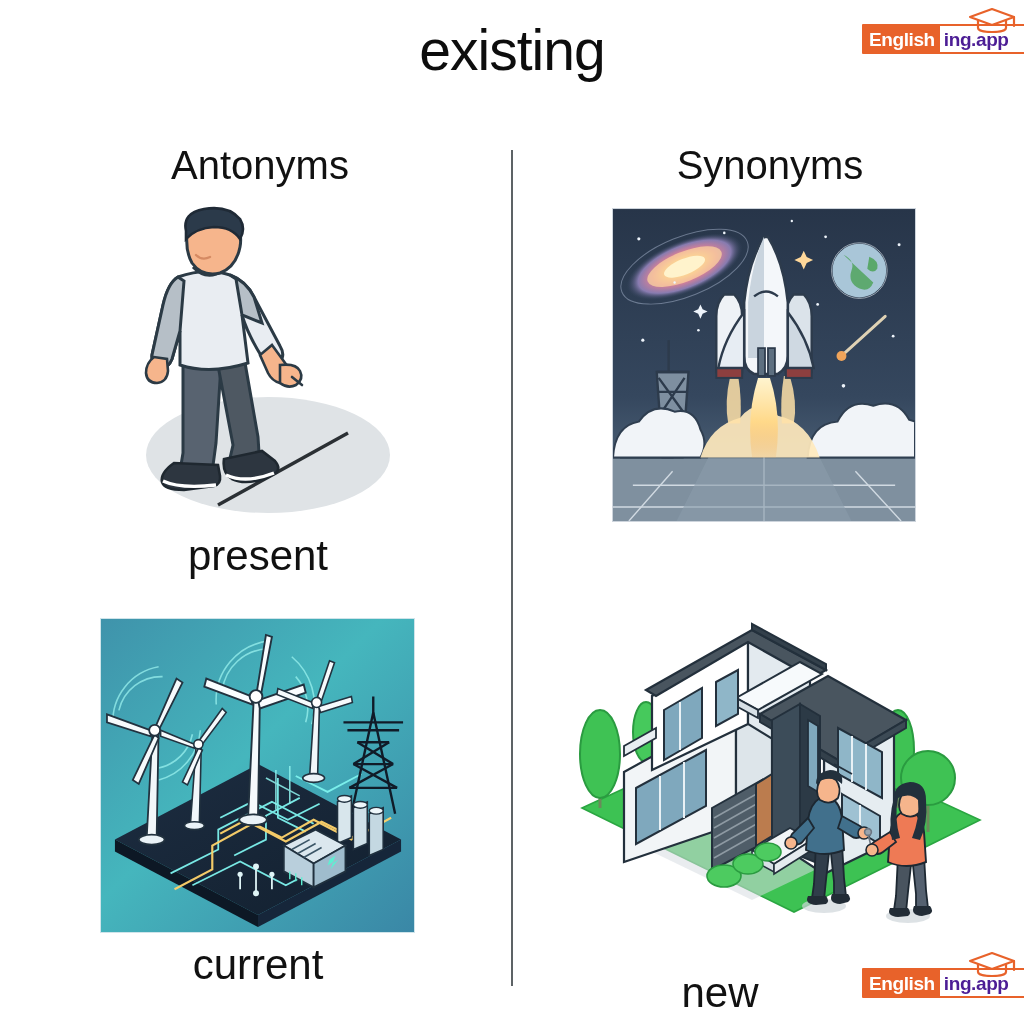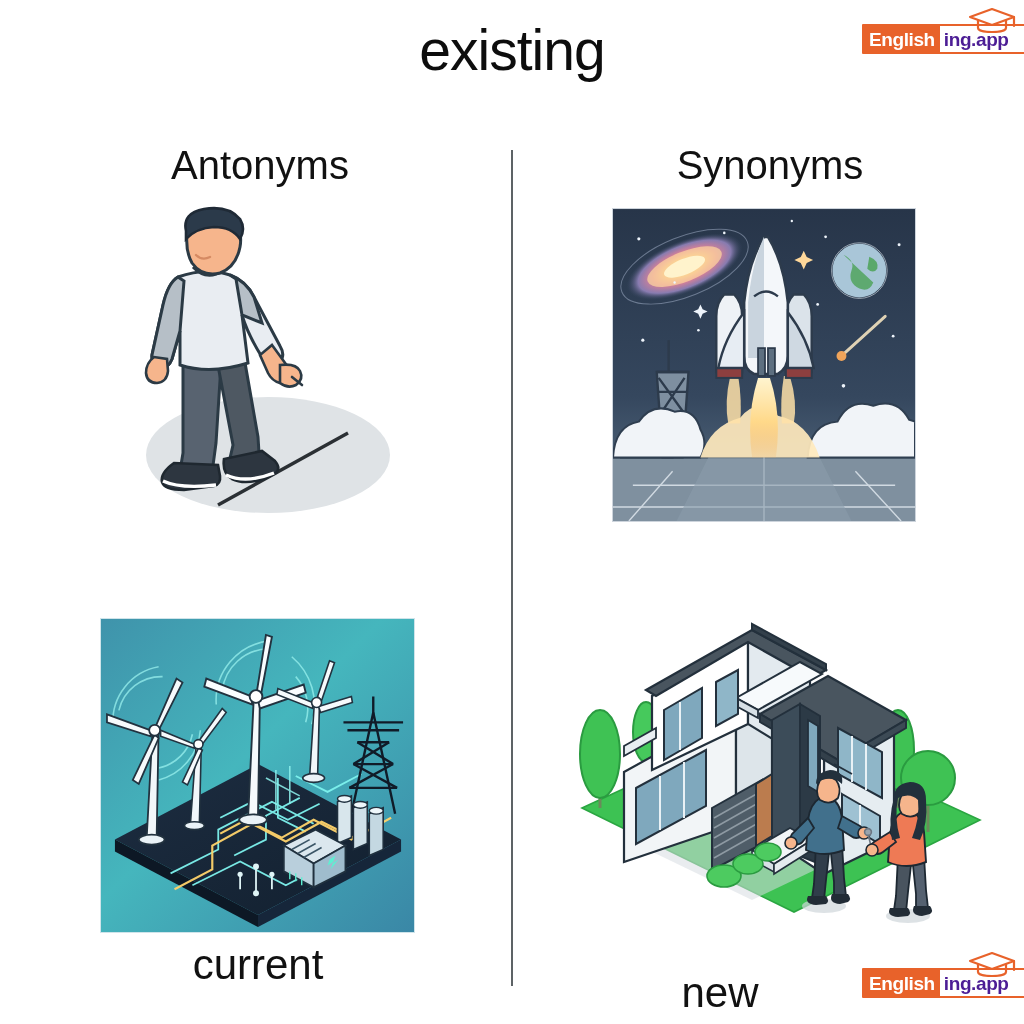--- a/index.html
+++ b/index.html
@@ -495,16 +495,17 @@
         <path d="M338 294 Q334 303 346 304 L354 302 Q358 299 354 294 Z" fill="#222c36"></path>
         <path d="M326 200 Q316 206 314 222 L312 250 Q330 258 350 250 L348 220 Q346 204 336 200 Z" fill="#ee7a55" stroke="#1d2832" stroke-width="1.9"></path>
         <path d="M314 220 L298 230 Q292 234 296 240 Q302 244 307 240 L320 230 Z" fill="#ee7a55" stroke="#1d2832" stroke-width="1.8"></path>
         <circle cx="296" cy="238" r="6" fill="#f6b58c" stroke="#1d2832" stroke-width="1.6"></circle>
         <path d="M326 182 Q320 194 326 202 Q336 208 344 200 Q348 190 342 182 Q334 176 326 182 Z" fill="#f6b58c" stroke="#1d2832" stroke-width="1.8"></path>
         <path d="M318 186 Q318 172 334 170 Q350 170 350 188 Q352 212 344 228 L336 226 Q344 206 342 188 Q334 180 322 186 Q318 206 324 226 L316 228 Q312 206 318 186 Z" fill="#22303c"></path>
       </g>
     </svg>
   </div>
 
+  <div class="word w-present">present</div>
   <div class="word w-current">current</div>
   <div class="word w-new">new</div>
 
 </div>
 
 </body></html>

